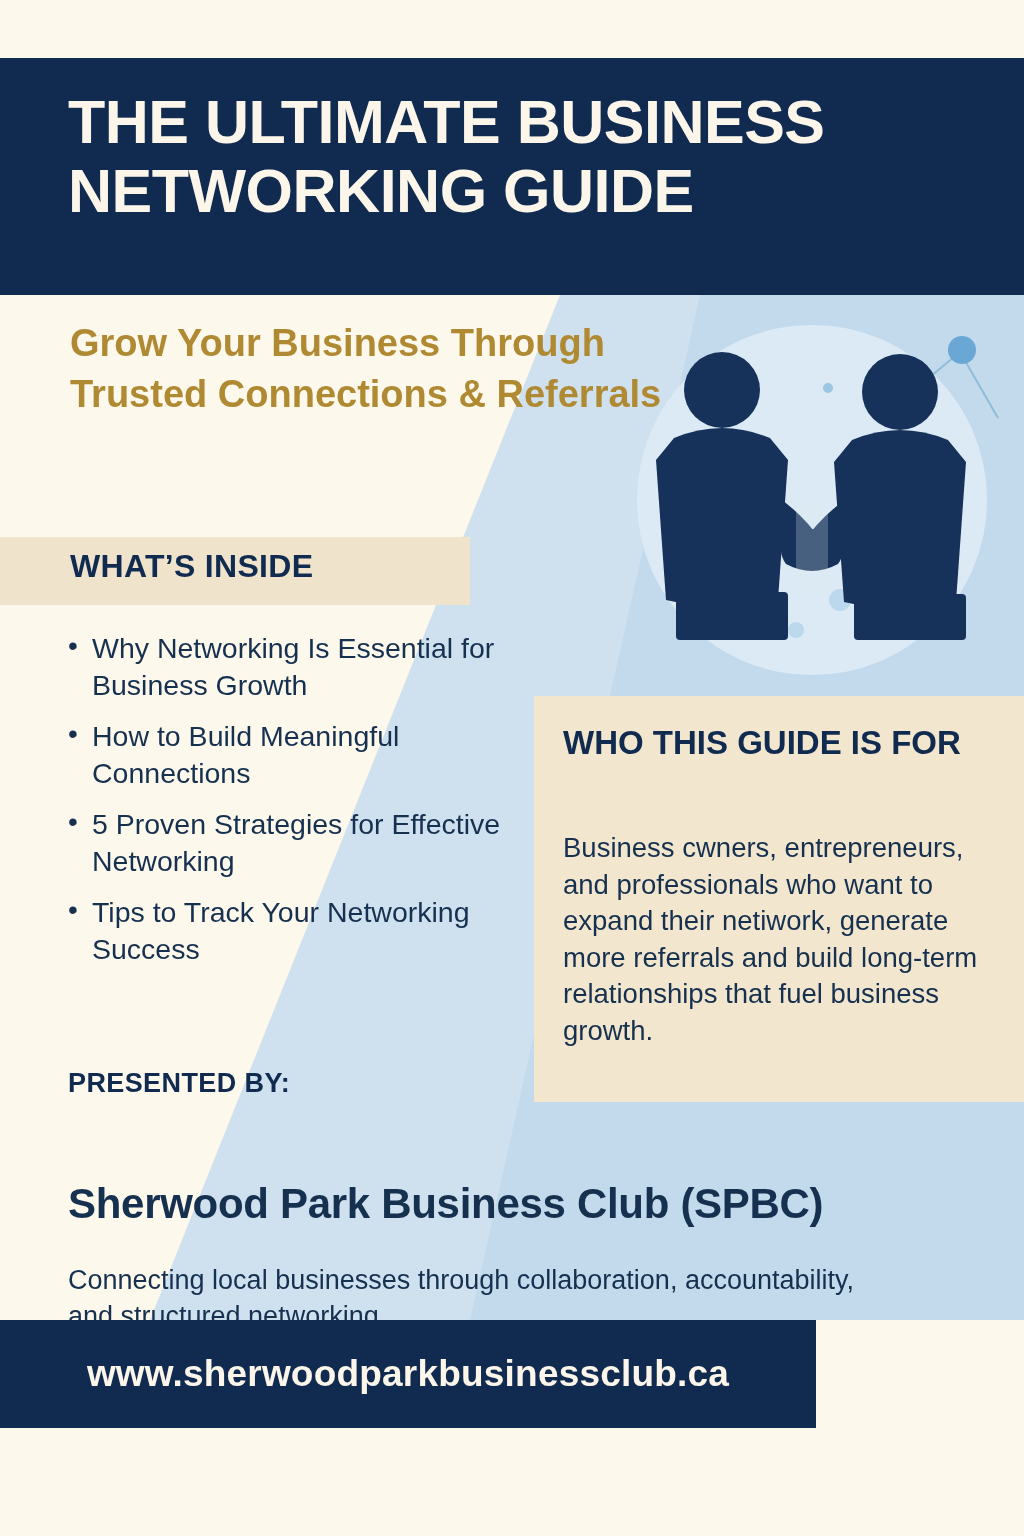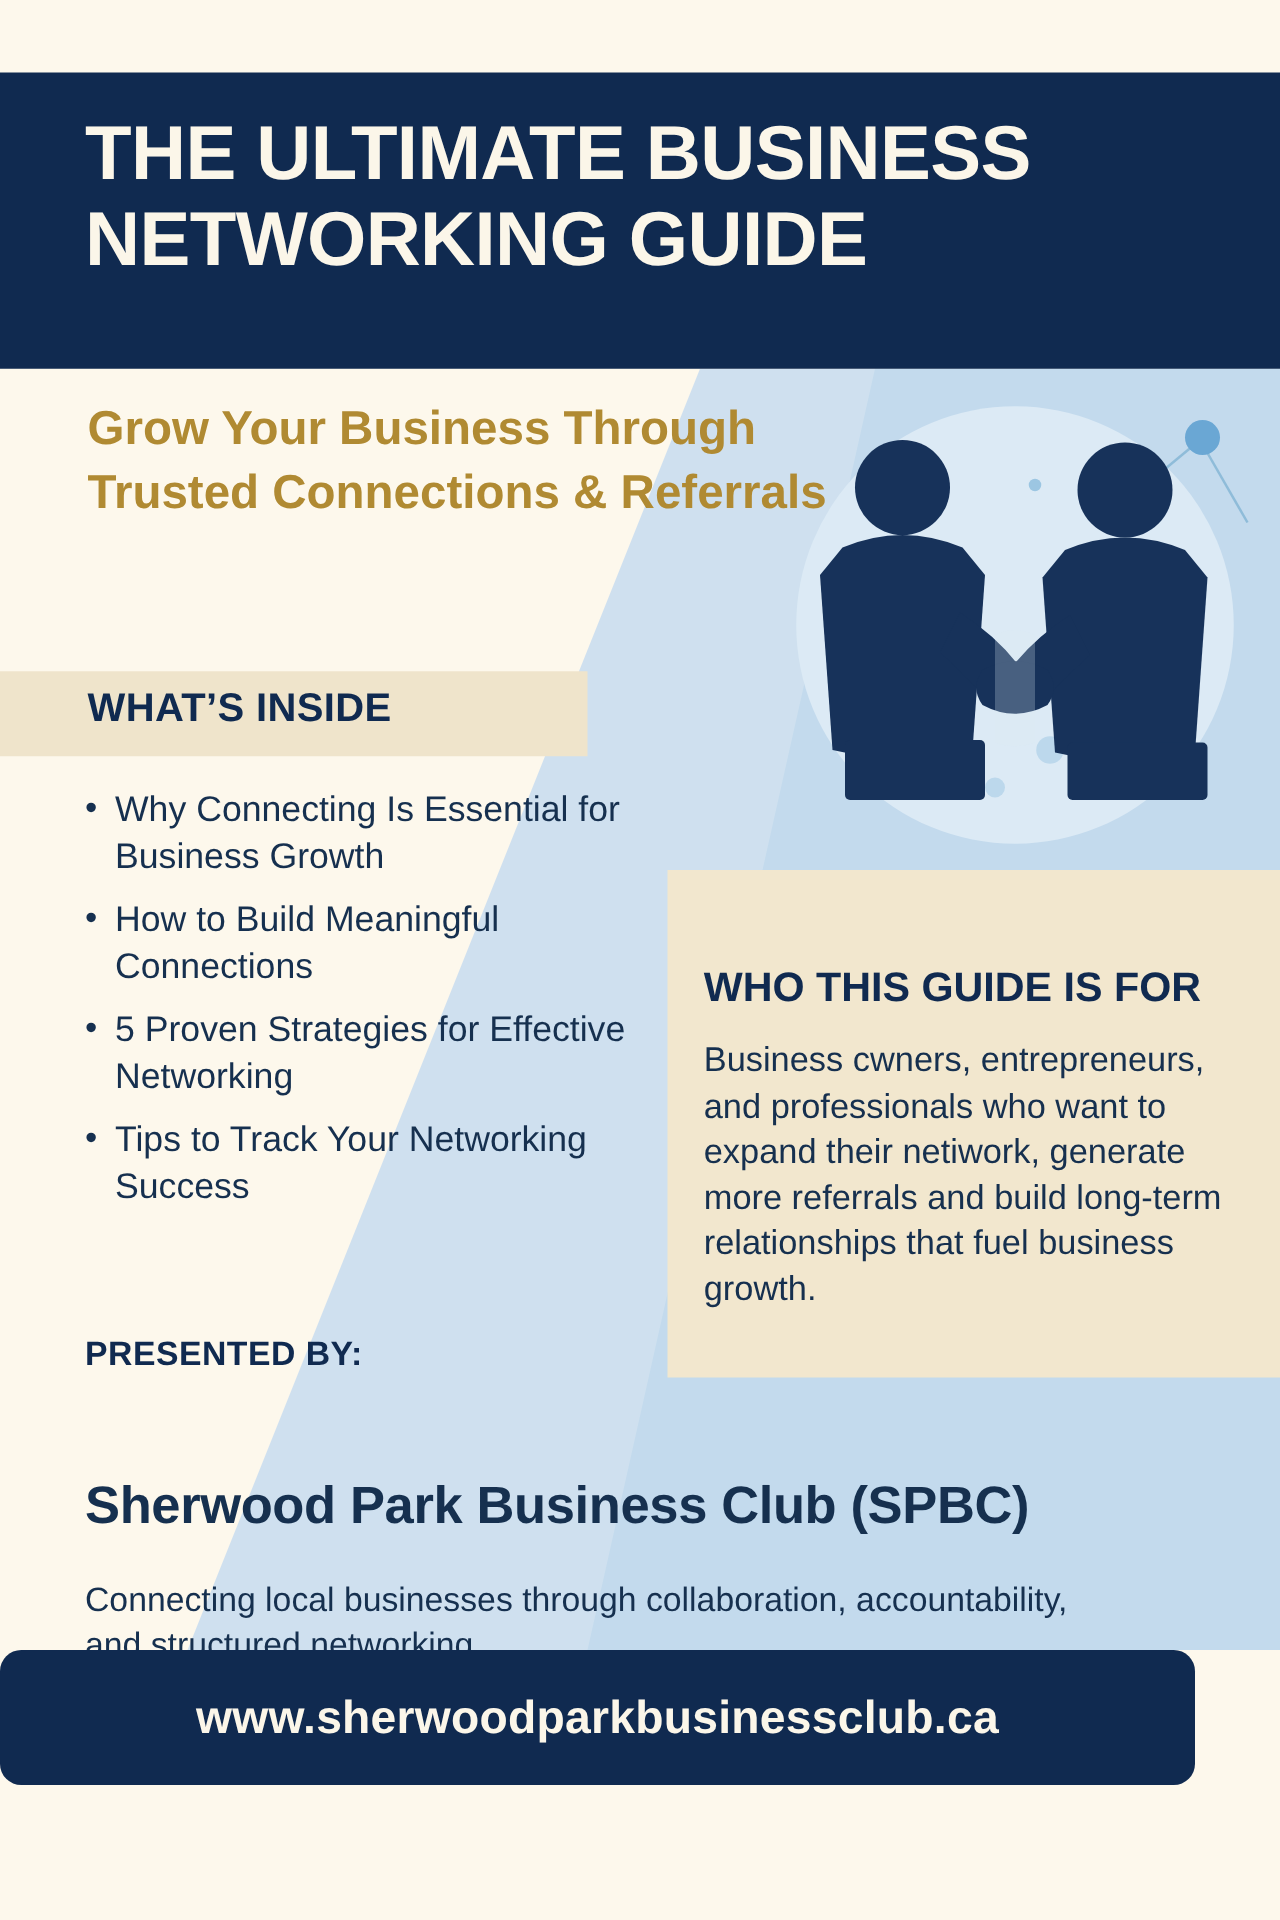--- a/index.html
+++ b/index.html
@@ -118,21 +118,20 @@
   }
   .who-title {
     position: absolute;
     left: 563px;
     top: 722px;
     width: 440px;
     color: #102a50;
     font-size: 33px;
     font-weight: bold;
     line-height: 1.28;
-    margin-top: 47px;
   }
   .who-body {
     position: absolute;
     left: 563px;
     top: 830px;
     width: 448px;
     color: #16304f;
     font-size: 27.5px;
     line-height: 1.33;
   }
@@ -164,27 +163,26 @@
     color: #16304f;
     font-size: 27px;
     line-height: 1.35;
   }
 
   
   .footer {
     position: absolute;
     left: 0;
     top: 1320px;
-    width: 956px;
+    width: 816px;
     height: 108px;
     background: #102a50;
     display: flex;
     align-items: center;
     justify-content: center;
-    border-radius: 17px;
   }
   .footer-url {
     color: #fbf6e9;
     font-size: 37px;
     font-weight: bold;
     letter-spacing: 0.2px;
   }
 
   
   .illustration {
@@ -239,21 +237,21 @@
     <g fill="#17325a">
       <path d="M186 236 q26 -14 52 0 q10 14 0 28 q-26 14 -52 0 q-10 -14 0 -28 z"></path>
     </g>
 
     <path d="M196 208 q16 -8 32 0 l0 86 q-16 6 -32 0 z" fill="#dceaf5" opacity="0.25"></path>
   </svg>
 
   <div class="whats-inside-band"></div>
   <div class="whats-inside-title">WHAT’S INSIDE</div>
   <ul class="bullets">
-    <li>Why Connecting Is Essential for Business Growth</li>
+    <li>Why Networking Is Essential for Business Growth</li>
     <li>How to Build Meaningful Connections</li>
     <li>5 Proven Strategies for Effective Networking</li>
     <li>Tips to Track Your Networking Success</li>
   </ul>
 
   <div class="who-box"></div>
   <div class="who-title">WHO THIS GUIDE IS FOR</div>
   <div class="who-body">Business cwners, entrepreneurs, and professionals who want to expand their netiwork, generate more referrals and build long-term relationships that fuel business growth.</div>
 
   <div class="presented-label">PRESENTED BY:</div>

